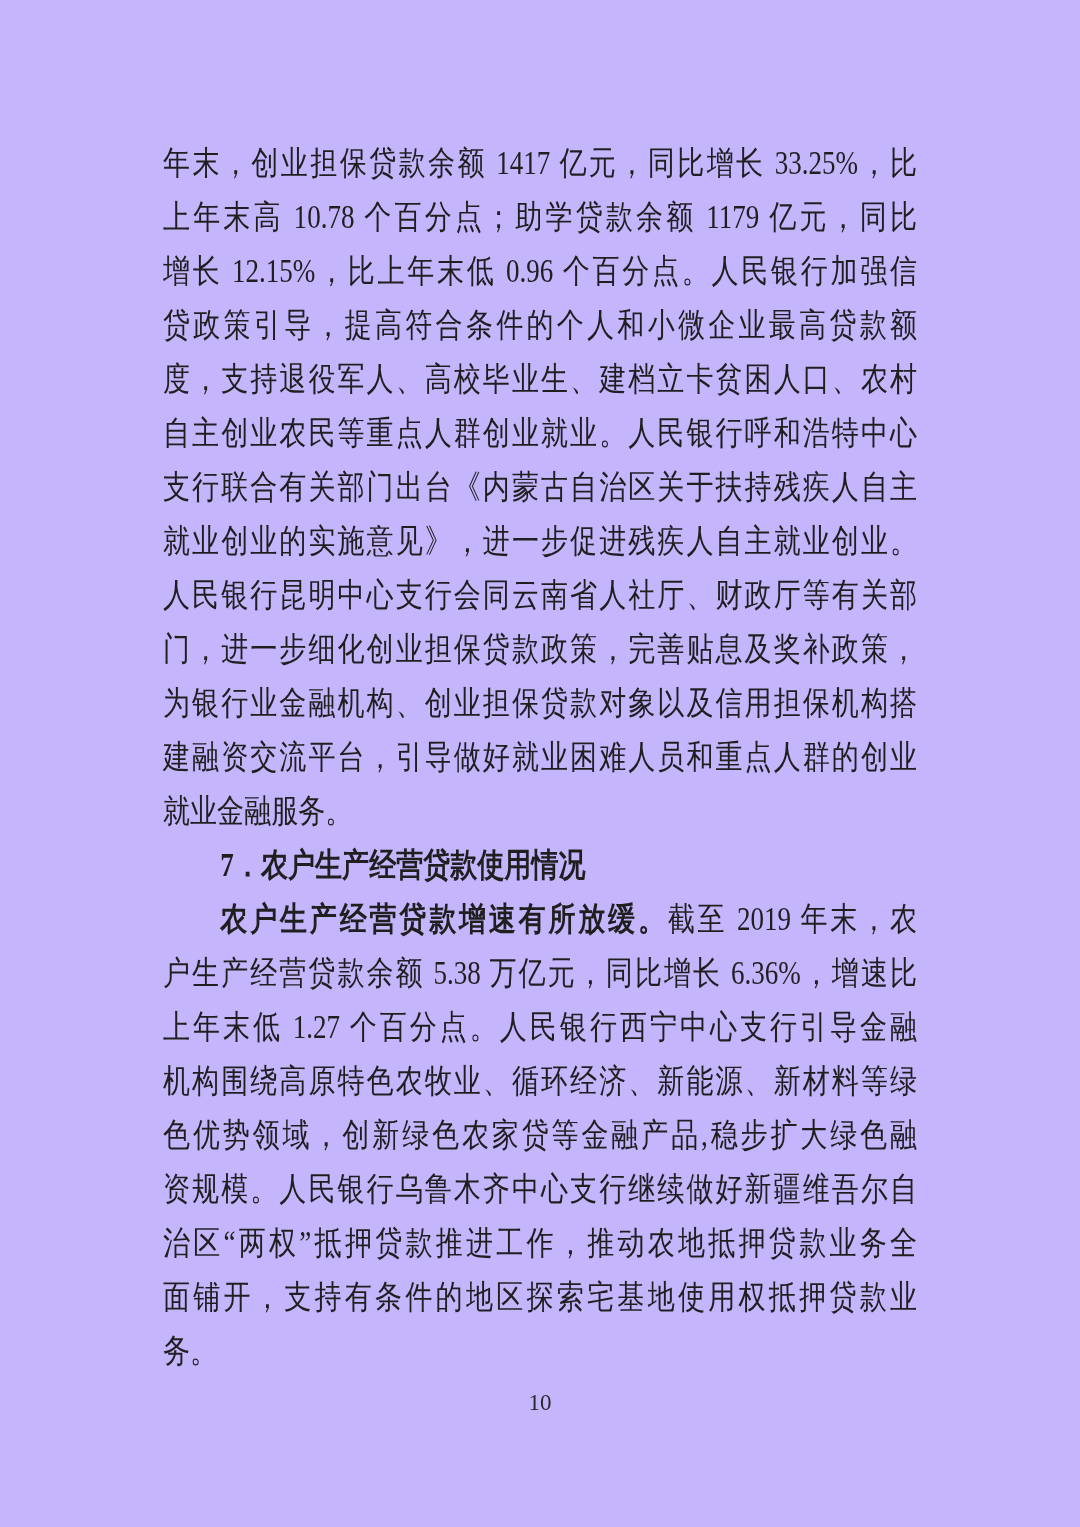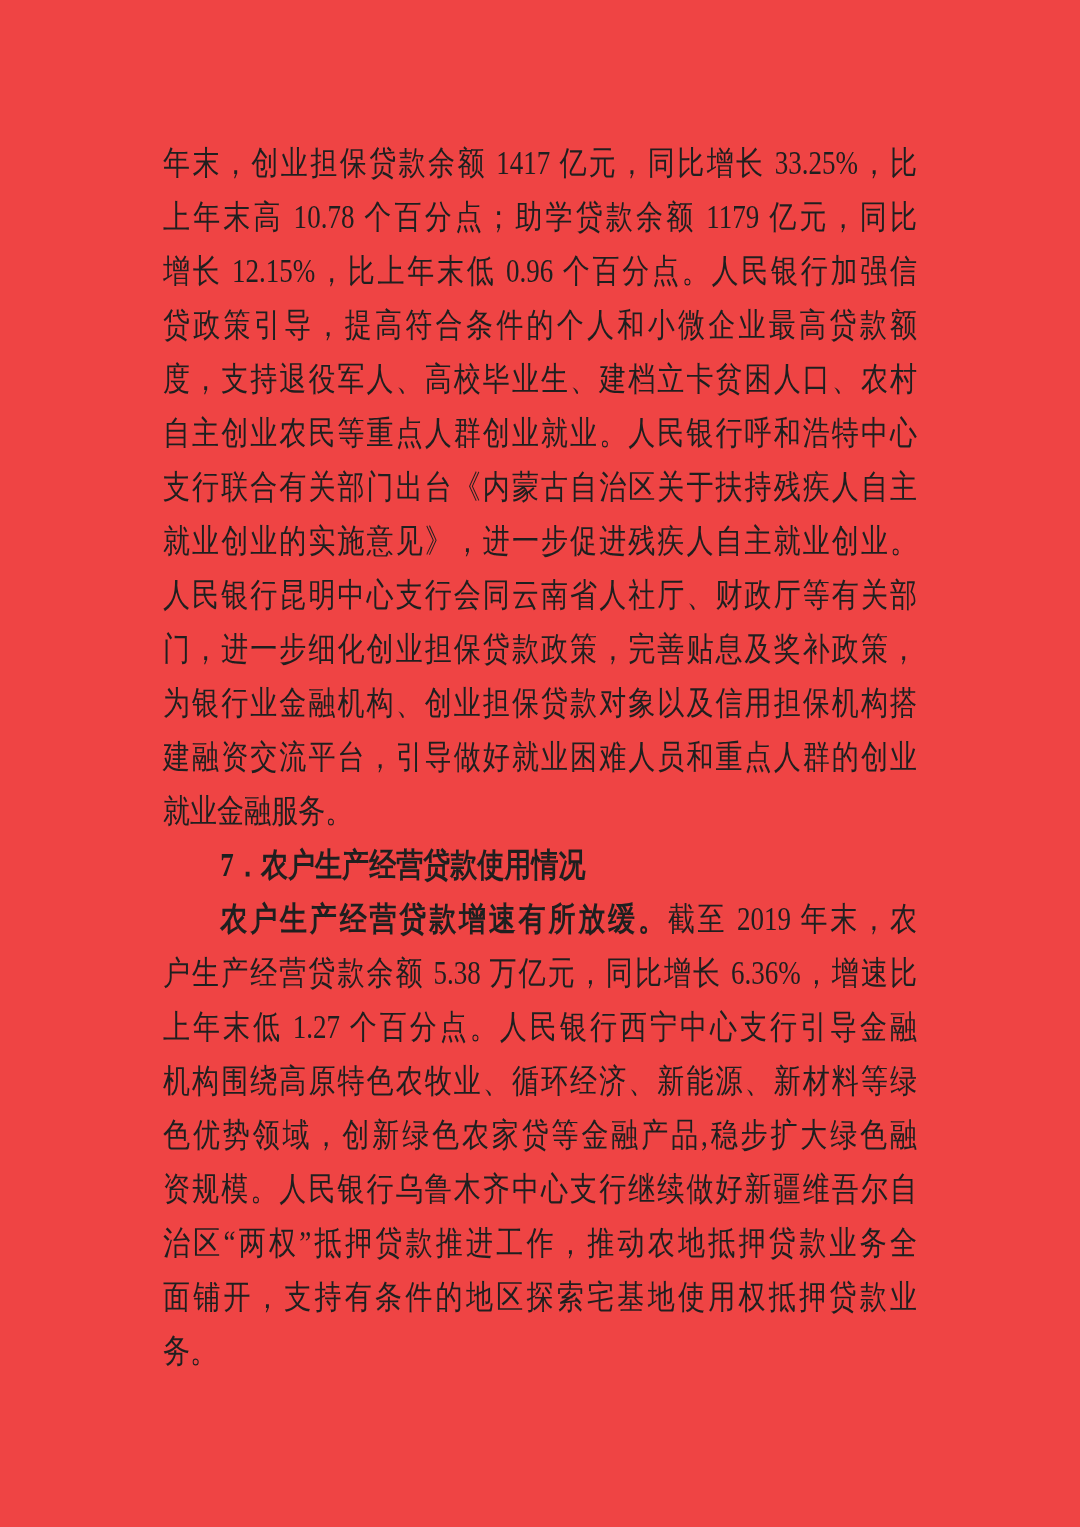--- a/index.html
+++ b/index.html
@@ -11,21 +11,21 @@
     width: 1080px;
     height: 1527px;
     position: relative;
     overflow: hidden;
     font-family: "Liberation Serif", serif;
     color: #1f1f1f;
   }
   .page {
     position: absolute;
     inset: 0;
-    background: #ef4444;
+    background: #c4b5fd;
   }
   
   .text-block {
     position: absolute;
     left: 163px;
     top: 136px;
     width: 920px;
     transform: scale(0.8196, 1);
     transform-origin: 0 0;
     font-size: 33px;
@@ -92,14 +92,15 @@
     <div class="line">上年末低 1.27 个百分点。人民银行西宁中心支行引导金融</div>
     <div class="line">机构围绕高原特色农牧业、循环经济、新能源、新材料等绿</div>
     <div class="line">色优势领域，创新绿色农家贷等金融产品,稳步扩大绿色融</div>
     <div class="line">资规模。人民银行乌鲁木齐中心支行继续做好新疆维吾尔自</div>
     <div class="line">治区“两权”抵押贷款推进工作，推动农地抵押贷款业务全</div>
     <div class="line">面铺开，支持有条件的地区探索宅基地使用权抵押贷款业</div>
     <div class="line last">务。</div>
 
   </div>
 
+  <div class="page-number">10</div>
 
 </div>
 
 </body></html>

